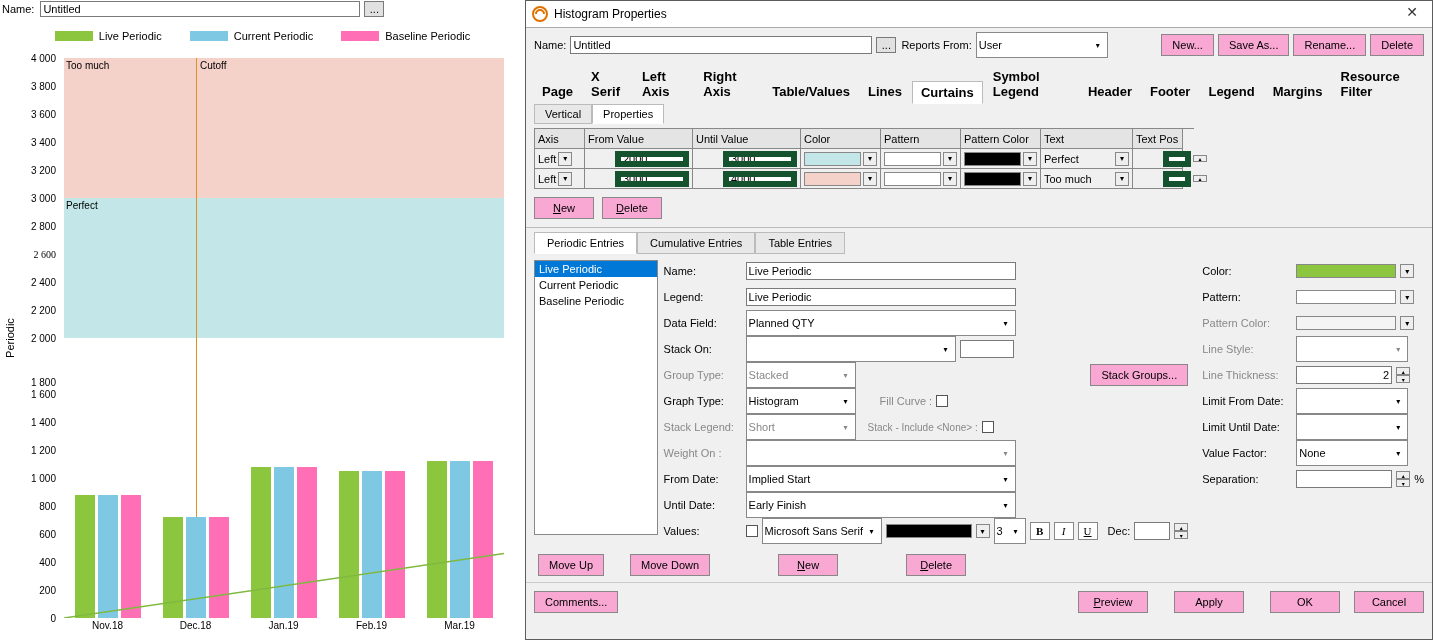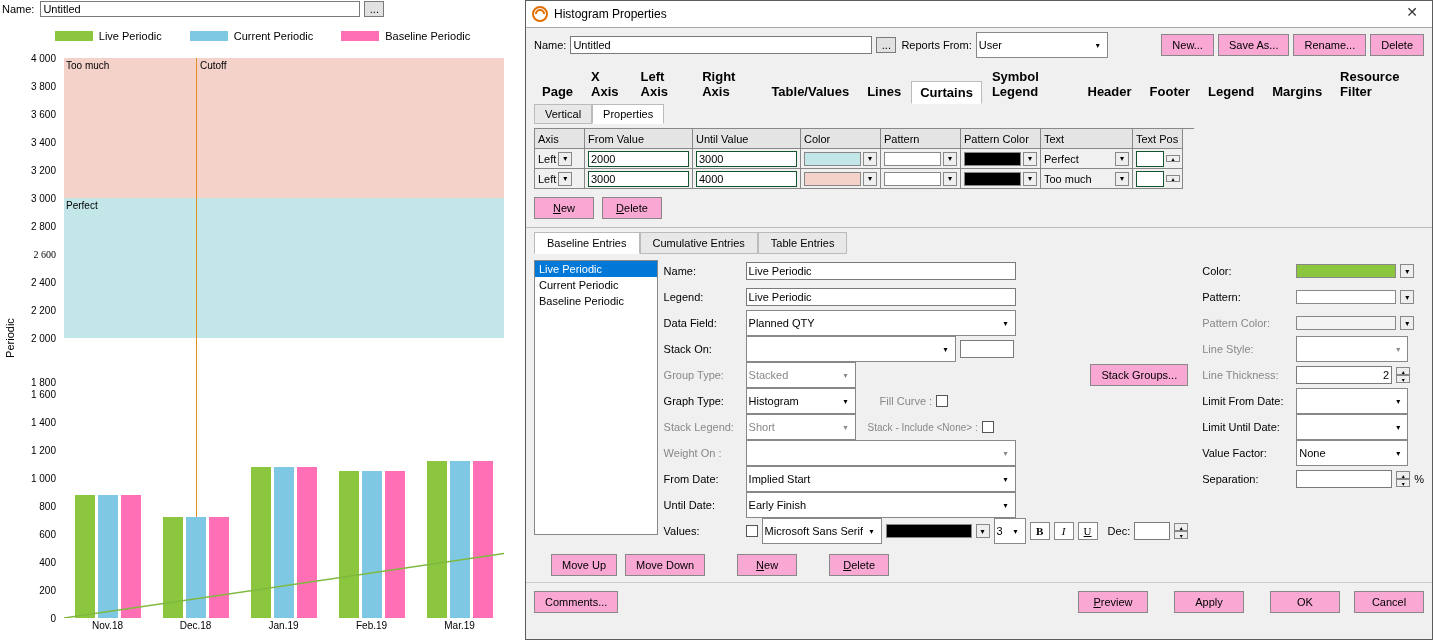--- a/index.html
+++ b/index.html
@@ -47,21 +47,21 @@
 
   .subtabs { display: flex; gap: 0; margin-left: 8px; }
   .subtab { padding: 3px 10px; font-size: 11px; border: 1px solid #bbb; background: #e8e8e8; cursor: pointer; }
   .subtab.active { background: #fff; border-bottom-color: #fff; }
 
   
   .grid-head, .grid-row { display: flex; }
   .grid-wrap { margin: 4px 8px; border-left: 1px solid #888; border-top: 1px solid #888; width: 660px; }
   .grid-cell { border-right: 1px solid #888; border-bottom: 1px solid #888; padding: 2px 3px; font-size: 11px; height: 20px; display: flex; align-items: center; gap: 2px; }
   .gc-head { background: #e4e4e4; }
-  .gc-input { border: 1px solid #14532d; width: 100%; height: 16px; font-size: 11px; padding: 0 2px; }
+  .gc-input { border: 6px solid #14532d; width: 100%; height: 16px; font-size: 11px; padding: 0 2px; margin-left: 27px; }
   .caret { width: 14px; height: 14px; border: 1px solid #888; background: #eee; display: flex; align-items: center; justify-content: center; font-size: 8px; cursor: pointer; flex-shrink: 0; }
   .sw { height: 14px; flex: 1; border: 1px solid #888; }
 
   .small-btns { display: flex; gap: 8px; padding: 4px 8px 8px 8px; }
 
   
   .lower { display: flex; flex-direction: column; border-top: 1px solid #bbb; }
   .lowtab-wrap { display: flex; padding: 4px 8px 0 8px; gap: 0; }
   .lowtab { padding: 4px 12px; border: 1px solid #bbb; background: #e8e8e8; font-size: 11px; cursor: pointer; }
   .lowtab.active { background: #fff; border-bottom-color: #fff; }
@@ -76,21 +76,21 @@
   .form-row.disabled label { color: #888; }
   .sel { border: 1px solid #888; background: #fff; height: 26px; font-size: 11px; padding: 0 2px; display: flex; align-items: center; justify-content: space-between; }
   .sel .caret { border: none; background: transparent; }
   .attr-col { display: flex; flex-direction: column; gap: 4px; margin-left: 8px; }
   .attr-row { display: flex; align-items: center; gap: 4px; height: 22px; }
   .attr-row label { width: 90px; font-size: 11px; }
   .attr-row.disabled label { color: #888; }
   .checkbox { width: 12px; height: 12px; border: 1px solid #555; background: #fff; }
   .fmt-btn { width: 20px; height: 18px; border: 1px solid #888; background: #fff; font-size: 11px; font-family: "Times New Roman", serif; cursor: pointer; display: inline-flex; align-items: center; justify-content: center; }
 
-  .bottom-btn-row { display: flex; gap: 8px; padding: 6px 25px; }
+  .bottom-btn-row { display: flex; gap: 26px; padding: 6px 12px; }
   .footer-row { display: flex; align-items: center; padding: 8px; border-top: 1px solid #ccc; }
   .footer-row .spacer { flex: 1; }
 
   .total-plan { position: absolute; right: 16px; top: 4px; font-size: 11px; color: #333; }
 </style>
 </head>
 <body>
 
 <div class="topbar">
   <label>Name:</label>
@@ -208,21 +208,21 @@
       </div>
     <div style="flex:1"></div>
     <button class="dlg-btn">New...</button>
     <button class="dlg-btn">Save As...</button>
     <button class="dlg-btn">Rename...</button>
     <button class="dlg-btn">Delete</button>
   </div>
 
   <div class="tabstrip" id="toptabs">
       <div class="tab">Page</div>
-      <div class="tab">X Axis</div>
+      <div class="tab">X Serif</div>
       <div class="tab">Left Axis</div>
       <div class="tab">Right Axis</div>
       <div class="tab">Table/Values</div>
       <div class="tab">Lines</div>
       <div class="tab active">Curtains</div>
       <div class="tab">Symbol Legend</div>
       <div class="tab">Header</div>
       <div class="tab">Footer</div>
       <div class="tab">Legend</div>
       <div class="tab">Margins</div>
@@ -313,21 +313,21 @@
       </div>
   </div>
 
   <div class="small-btns">
     <button class="dlg-btn" style="width:60px"><u>N</u><span></span>ew</button>
     <button class="dlg-btn" style="width:60px"><u>D</u>elete</button>
   </div>
 
   <div class="lower">
     <div class="lowtab-wrap" id="lowtabs">
-        <div class="lowtab active">Baseline Entries</div>
+        <div class="lowtab active">Periodic Entries</div>
         <div class="lowtab">Cumulative Entries</div>
         <div class="lowtab">Table Entries</div>
       </div>
     <div class="lower-body">
       <div class="series-list" id="serieslist">
           <div class="series-item selected">Live Periodic</div>
           <div class="series-item">Current Periodic</div>
           <div class="series-item">Baseline Periodic</div>
         </div>
 

